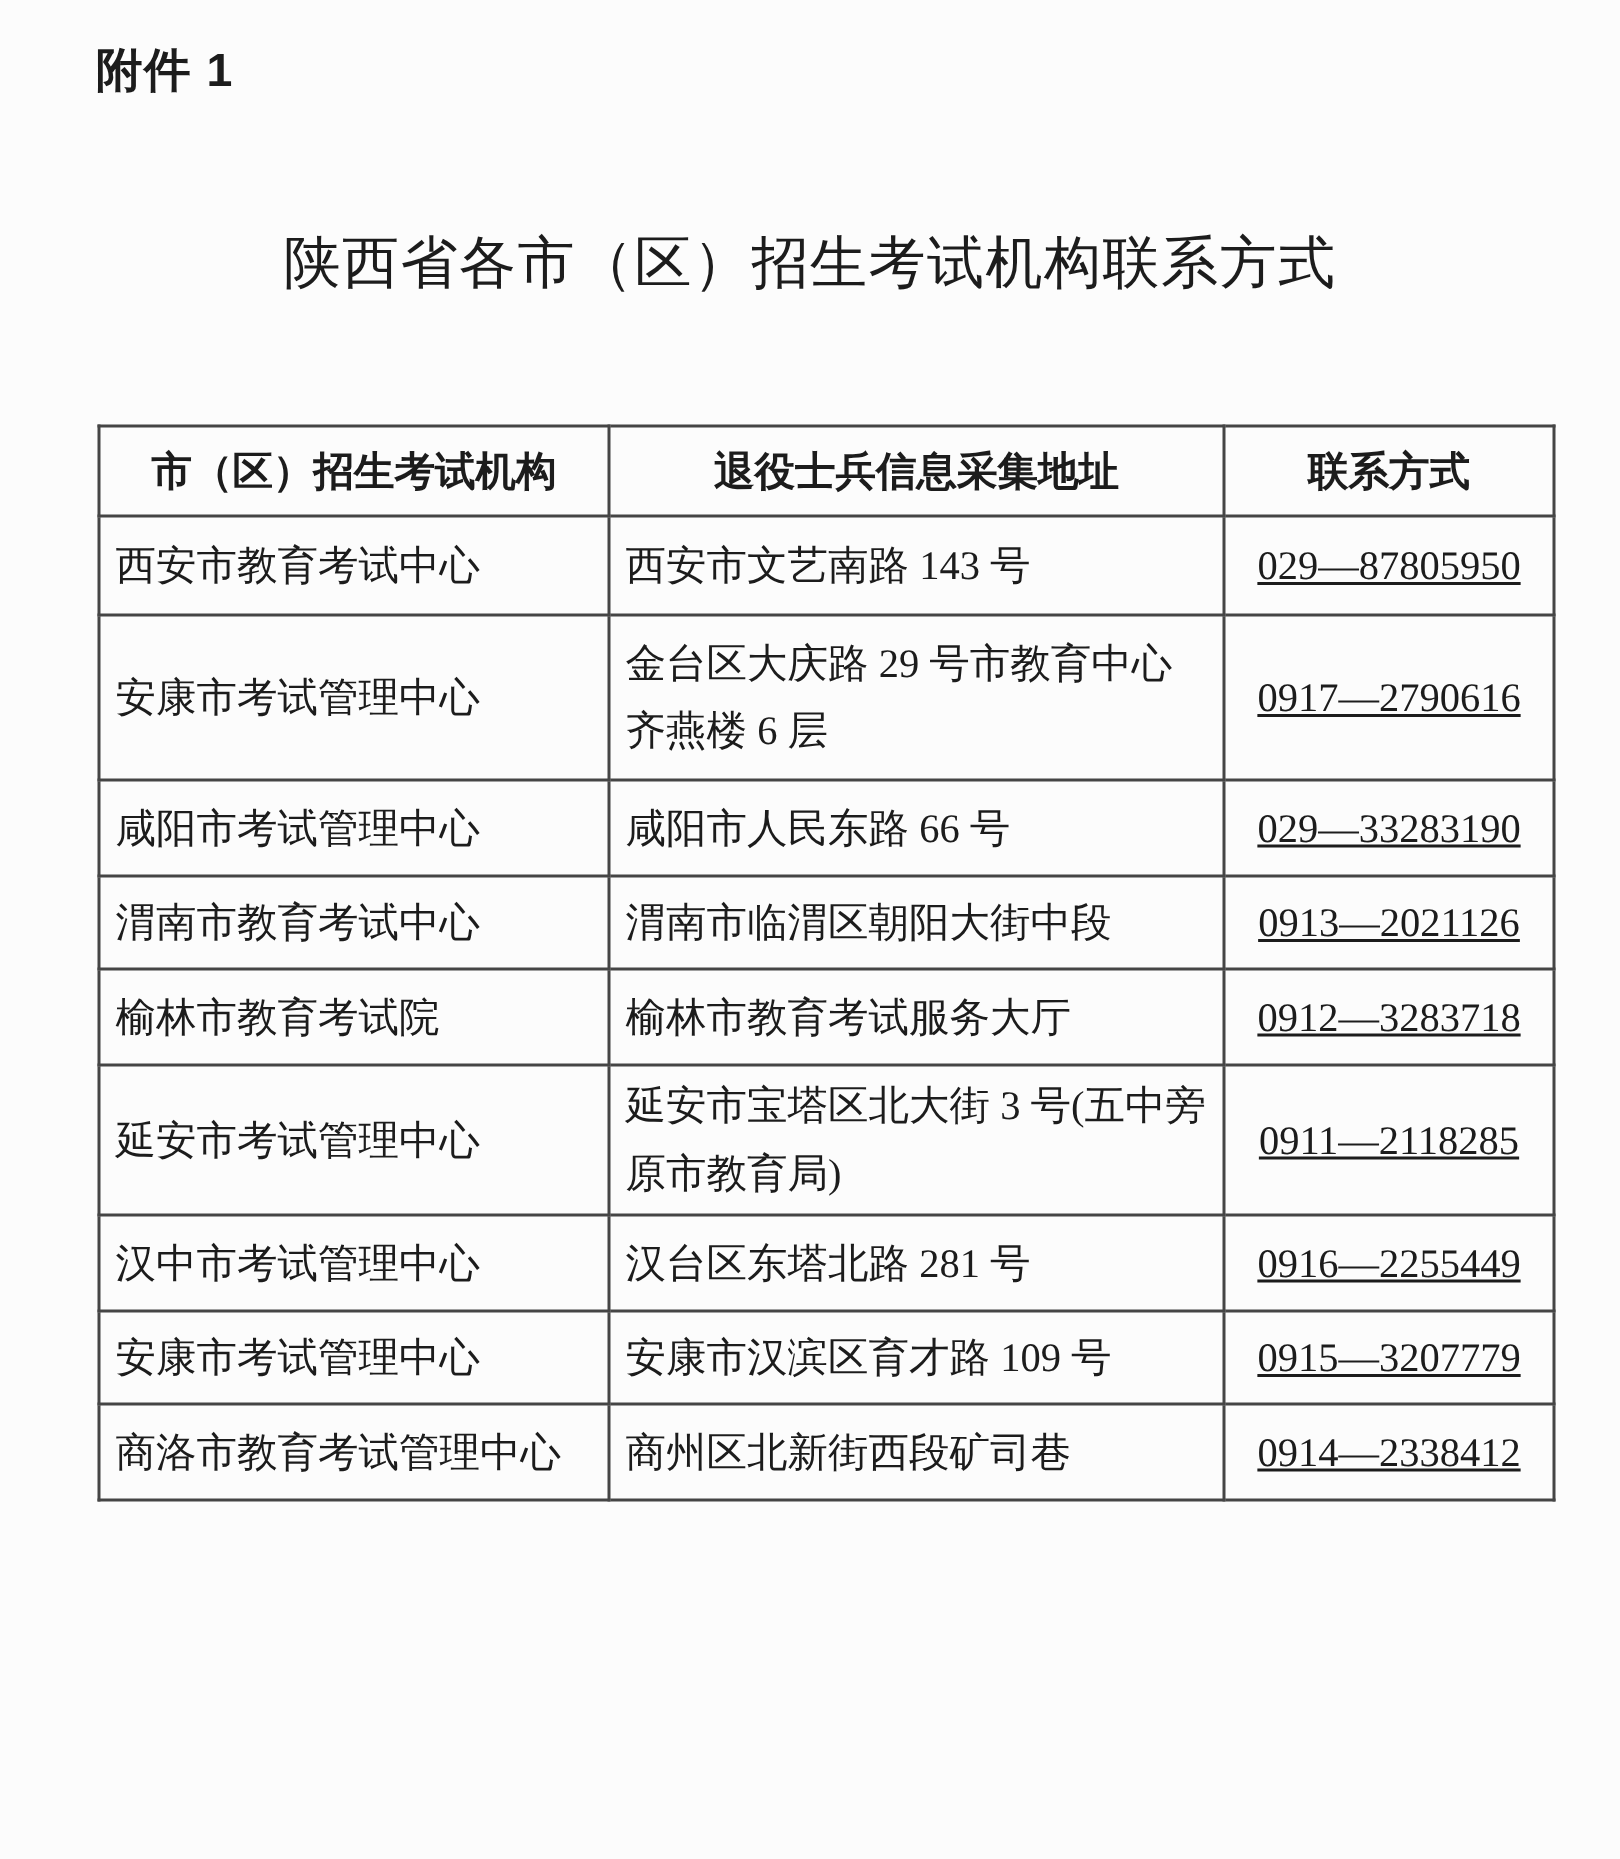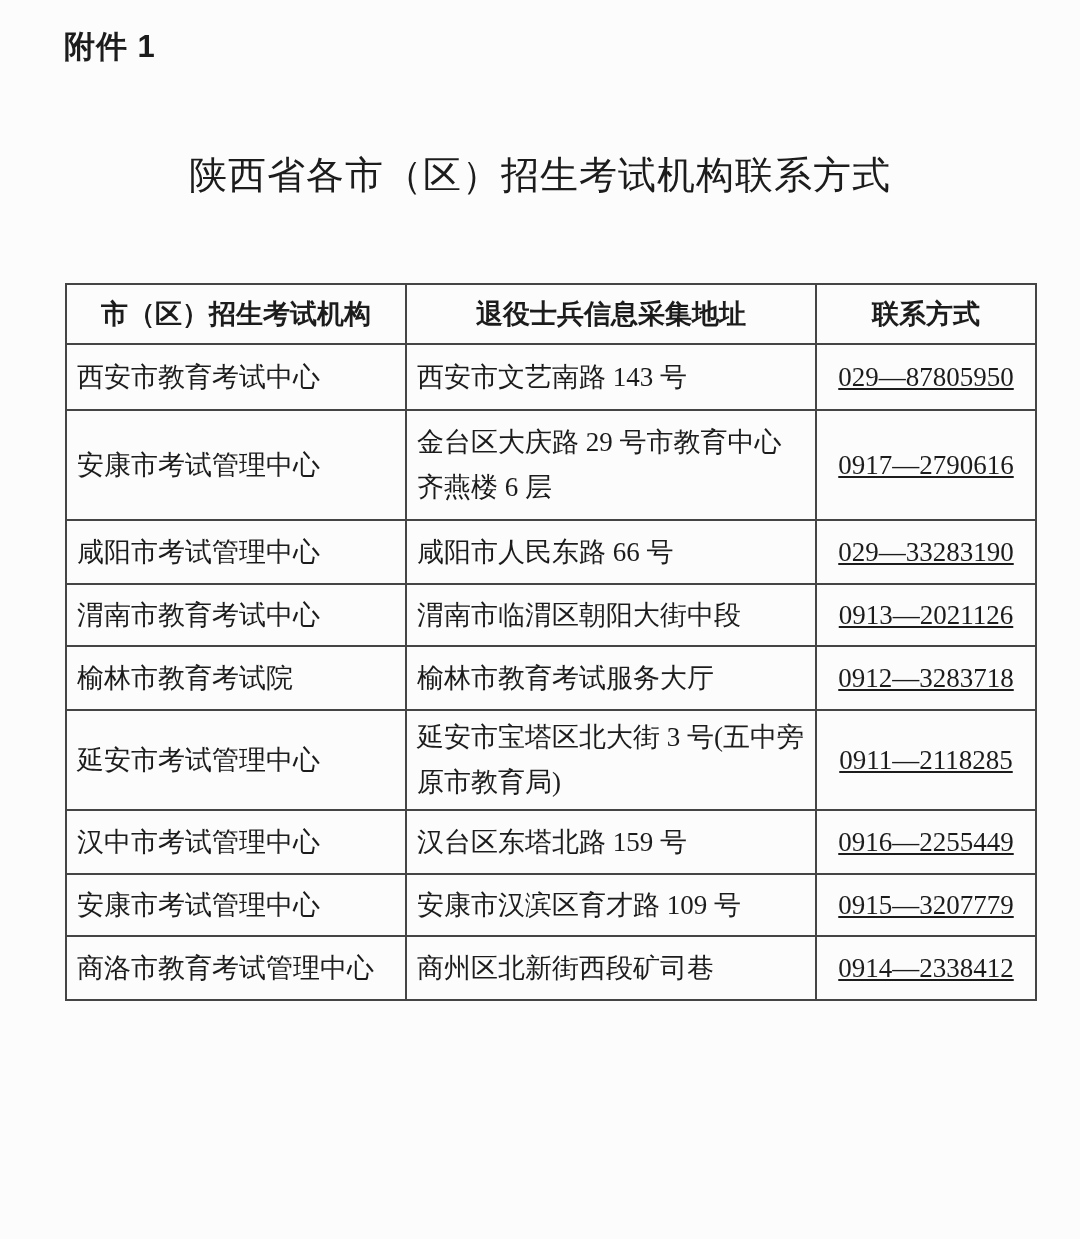--- a/index.html
+++ b/index.html
@@ -125,21 +125,21 @@
         <td class="address-cell">榆林市教育考试服务大厅</td>
         <td class="phone-cell">0912—3283718</td>
       </tr>
       <tr class="h100">
         <td class="org-cell">延安市考试管理中心</td>
         <td class="address-cell">延安市宝塔区北大街 3 号(五中旁原市教育局)</td>
         <td class="phone-cell">0911—2118285</td>
       </tr>
       <tr class="h66">
         <td class="org-cell">汉中市考试管理中心</td>
-        <td class="address-cell">汉台区东塔北路 159 号</td>
+        <td class="address-cell">汉台区东塔北路 281 号</td>
         <td class="phone-cell">0916—2255449</td>
       </tr>
       <tr class="h64">
         <td class="org-cell">安康市考试管理中心</td>
         <td class="address-cell">安康市汉滨区育才路 109 号</td>
         <td class="phone-cell">0915—3207779</td>
       </tr>
       <tr class="h66">
         <td class="org-cell">商洛市教育考试管理中心</td>
         <td class="address-cell">商州区北新街西段矿司巷</td>

